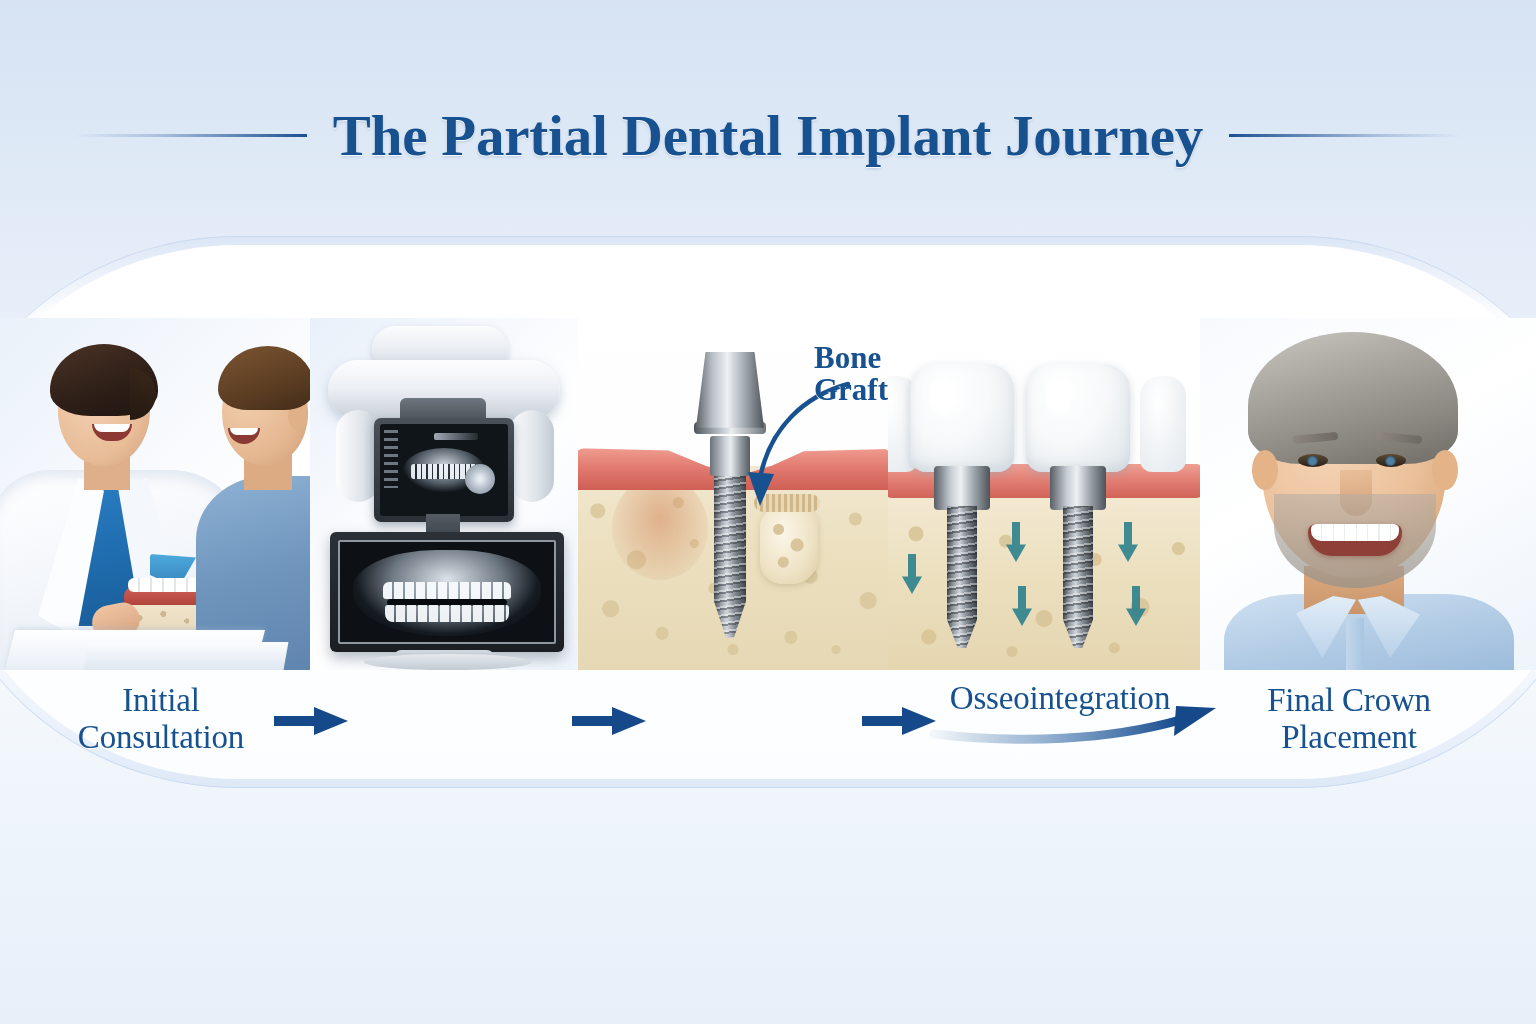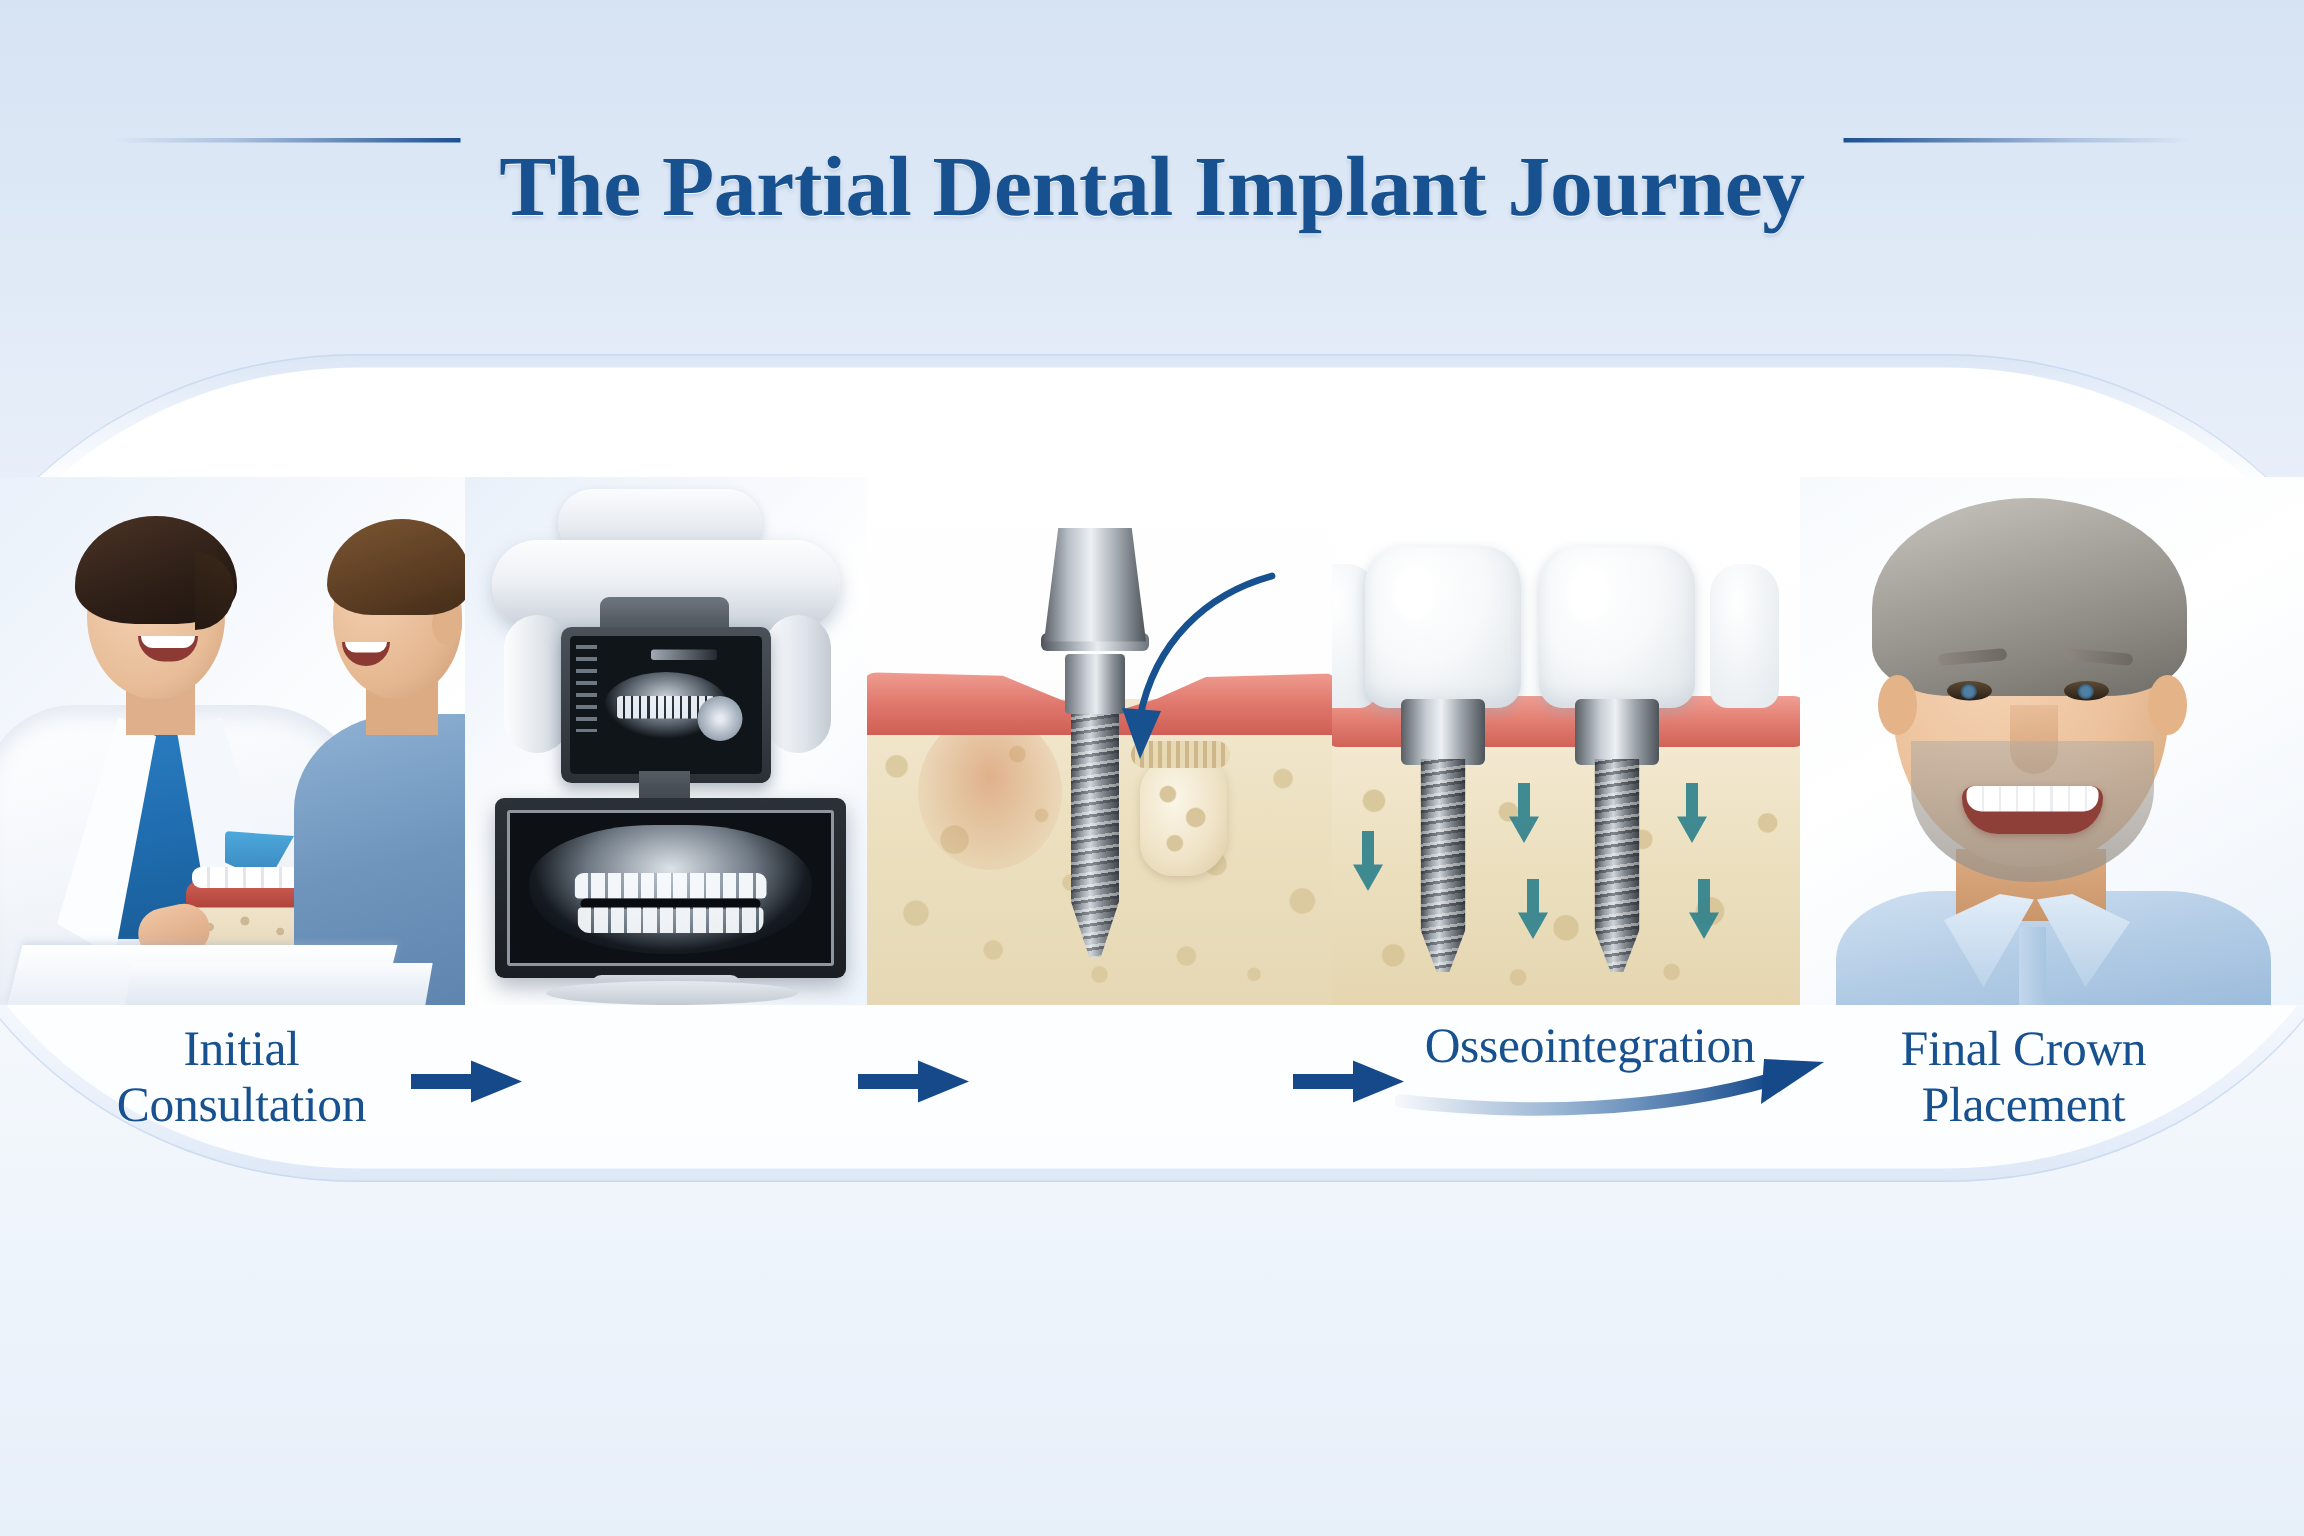--- a/index.html
+++ b/index.html
@@ -7,21 +7,21 @@
   body {
     font-family:"Liberation Serif", serif;
     background:
       linear-gradient(180deg,#d6e3f3 0%,#e0eaf7 18%,#eef3fb 42%,#f7fafd 60%,#eef4fb 82%,#e7eff9 100%);
     position:relative;
   }
 
   
   #title-bar {
     position:absolute; top:92px; left:0; width:1536px; height:86px;
-    display:flex; align-items:flex-start; justify-content:center; gap:26px;
+    display:flex; align-items:center; justify-content:center; gap:26px;
   }
   .rule { height:3px; width:232px; }
   .rule.left  { background:linear-gradient(90deg,rgba(26,79,150,0) 0%,rgba(26,79,150,.25) 35%,#1b5091 100%); }
   .rule.right { background:linear-gradient(270deg,rgba(26,79,150,0) 0%,rgba(26,79,150,.25) 35%,#1b5091 100%); }
   #page-title {
     font-size:57px; font-weight:700; color:#17518f; letter-spacing:-.2px;
     white-space:nowrap; text-shadow:0 1px 0 rgba(255,255,255,.85), 0 2px 3px rgba(30,70,130,.18);
   }
 
   
@@ -445,20 +445,24 @@
     <div class="implant-screw"></div>
     <div class="screw-threads"></div>
     <div class="implant-collar"></div>
     <div class="abut-ring"></div>
     <div class="abutment"></div>
 
     <svg id="bone-graft-pointer" viewBox="0 0 110 150">
       <path d="M104 10 C 60 22, 26 54, 16 104" fill="none" stroke="#17518f" stroke-width="4.5" stroke-linecap="round"></path>
       <path d="M16 132 L4 98 L30 100 Z" fill="#17518f"></path>
     </svg>
+    <div id="bone-graft-callout">
+      <span>Bone</span><br>
+      <span>Graft</span>
+    </div>
   </div>
 
   <div class="panel p4">
     <div class="osseo-bg"></div>
     <div class="osseo-bone">
       <div class="osseo-pores"></div>
     </div>
     <div class="osseo-gum"></div>
     <div class="crown-side sl"></div>
     <div class="crown-side sr"></div>

